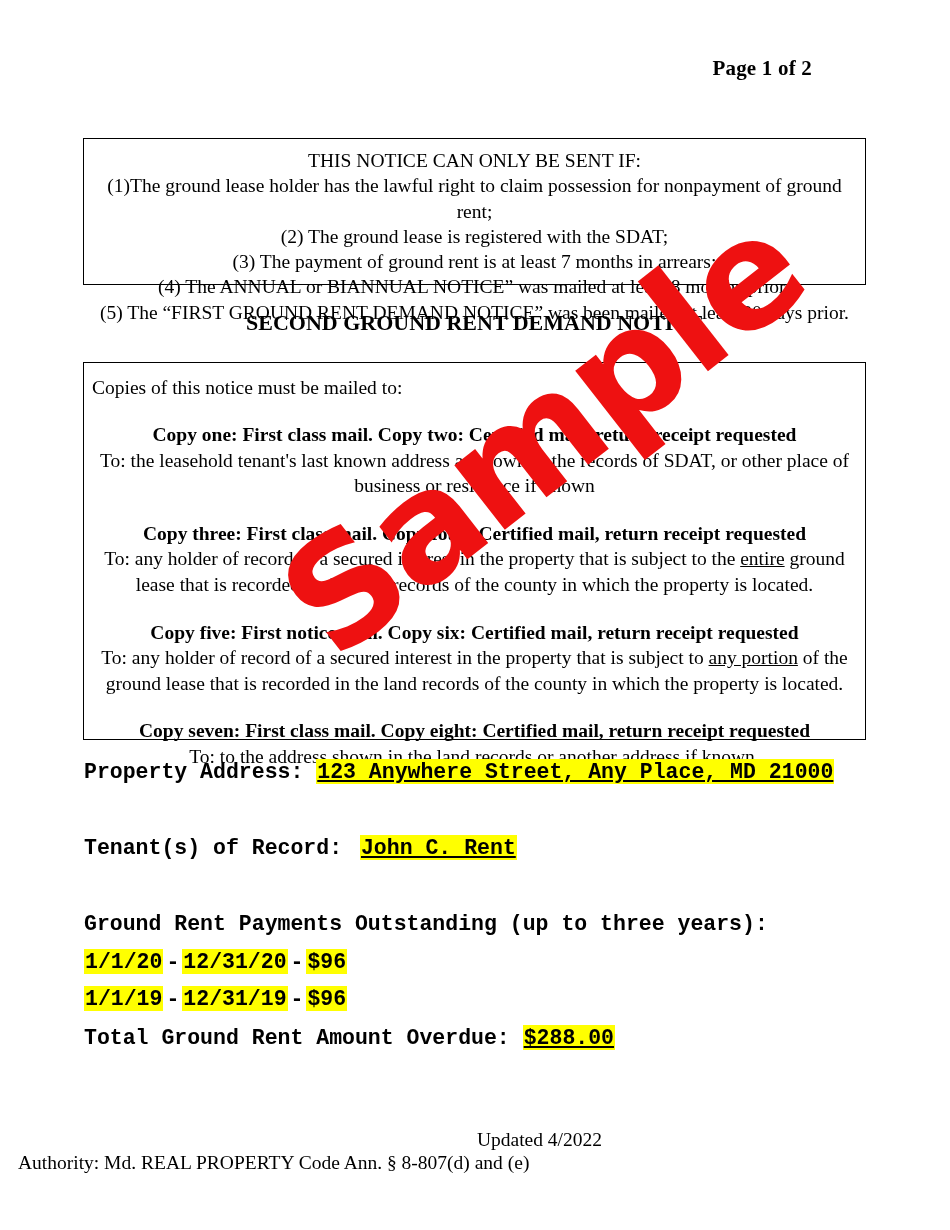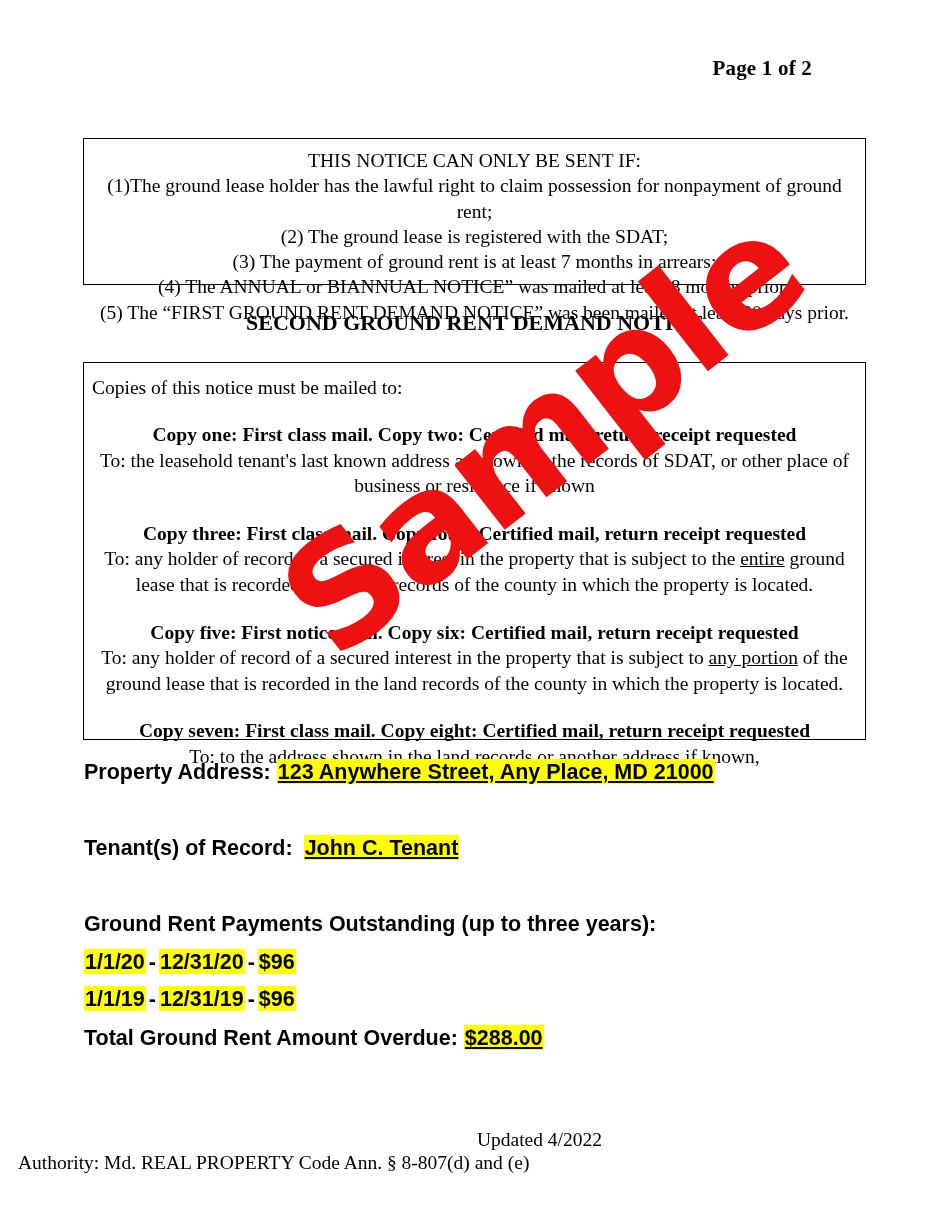--- a/index.html
+++ b/index.html
@@ -113,21 +113,21 @@
     letter-spacing: -3px;
     text-align: center;
   }
 
   
   .field-area {
     position: absolute;
     left: 84px;
     top: 762px;
     width: 800px;
-    font-family: Liberation Sans, sans-serif;
+    font-family: Liberation Mono, monospace;
     font-weight: bold;
     color: #000000;
     z-index: 10;
   }
   .field-row {
     font-size: 21.5px;
     line-height: 1;
     white-space: nowrap;
   }
   .field-row .label { font-weight: bold; }
@@ -237,21 +237,21 @@
 
   <div class="field-area">
 
     <div class="field-row" id="property-address-row">
       <span class="label">Property Address:</span>
       <span class="hl">123 Anywhere Street, Any Place, MD 21000</span>
     </div>
 
     <div class="field-row" id="tenant-row">
       <span class="label">Tenant(s) of Record:</span>
-      <span style="display:inline-block;width:5px;"></span><span class="hl">John C. Tenant</span>
+      <span style="display:inline-block;width:5px;"></span><span class="hl">John C. Rent</span>
     </div>
 
     <div id="payments-heading">Ground Rent Payments Outstanding (up to three years):</div>
 
 
     <div class="payment-row">
       <span class="hl-plain">1/1/20</span><span class="sep">-</span><span class="hl-plain">12/31/20</span><span class="sep">-</span><span class="hl-plain">$96</span>
     </div>
 
     <div class="payment-row">

